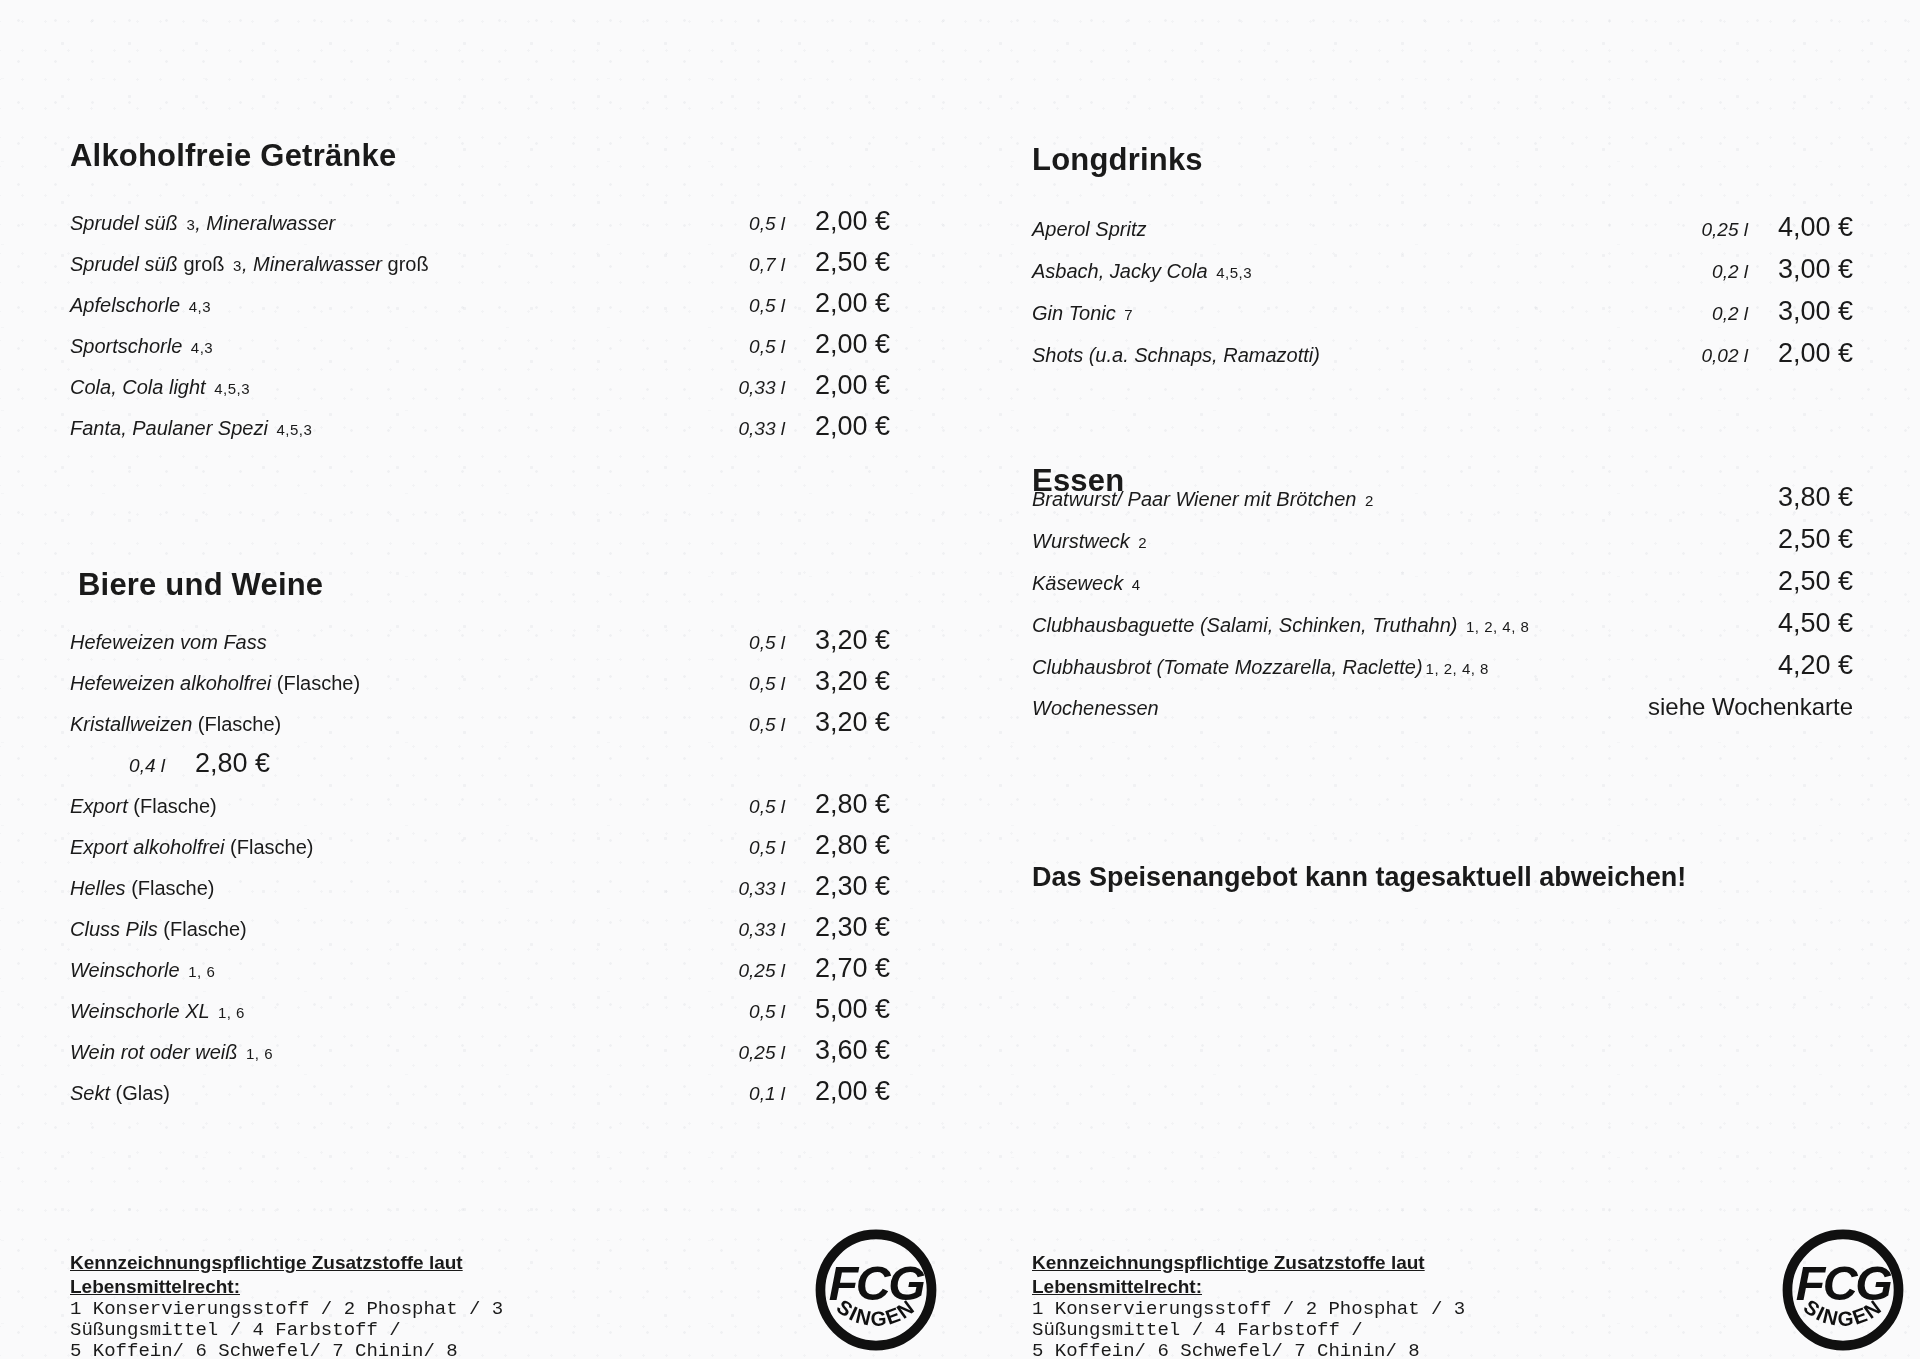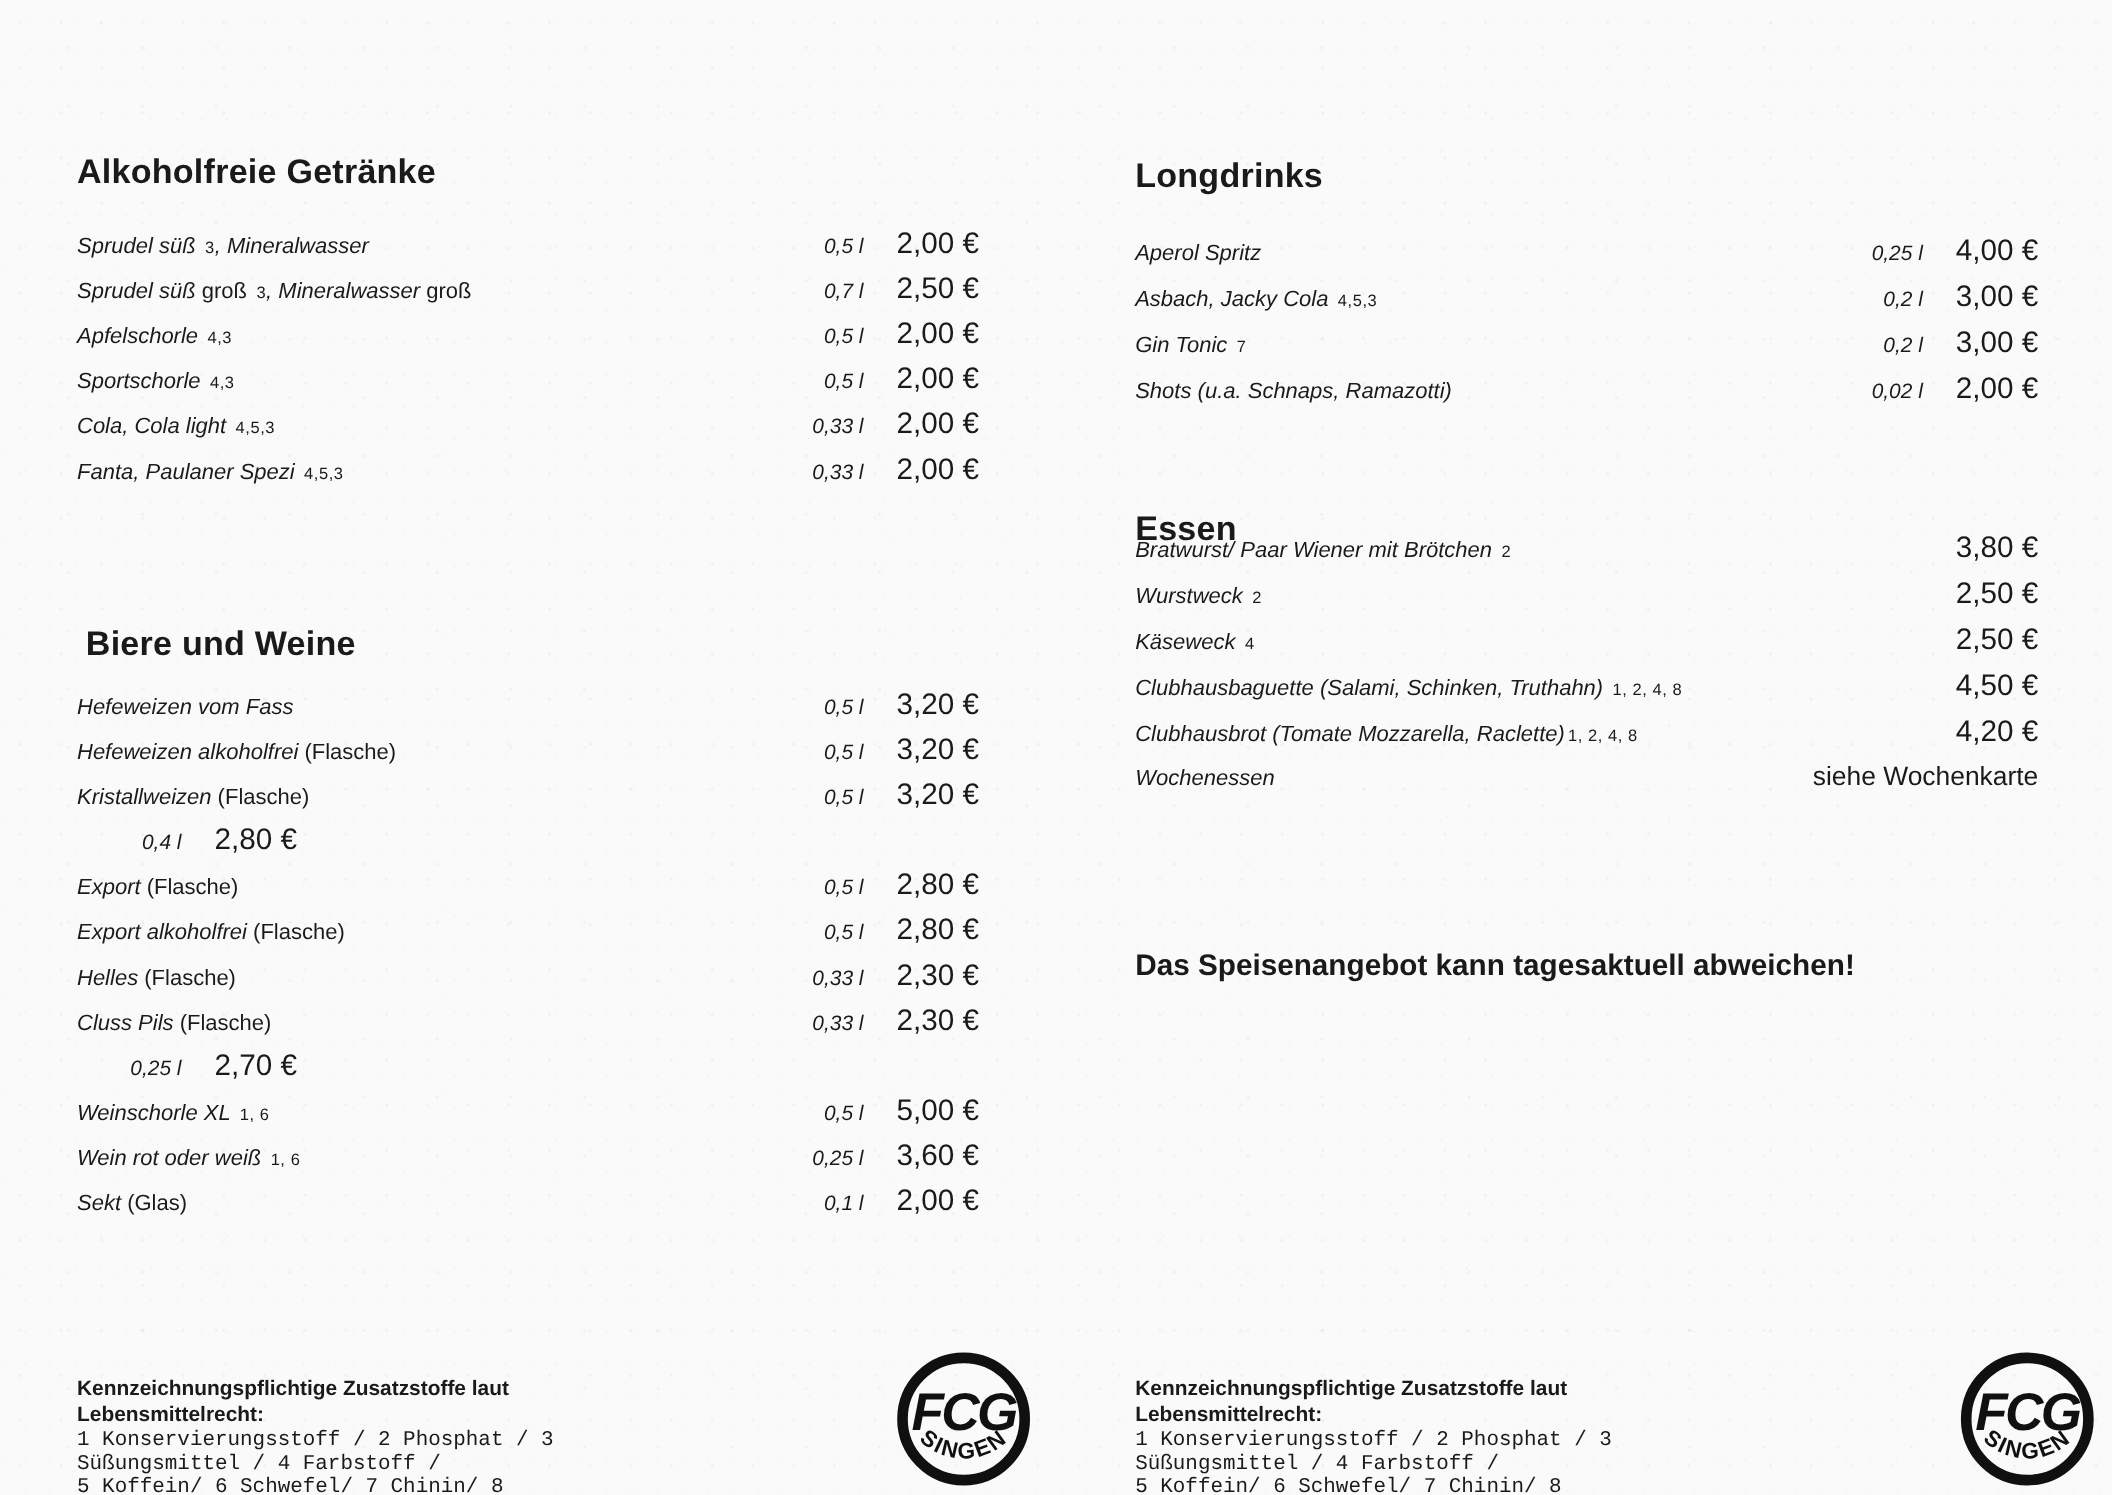--- a/index.html
+++ b/index.html
@@ -30,21 +30,21 @@
   .rows-right .row{height:42px;line-height:42px;}
   .row .name{flex:1 1 auto;min-width:0;white-space:nowrap;font-size:24px;}
   .row .name .n{font-size:20px;font-style:italic;}
   .row .name .sm{font-size:20px;}
   .row .name .sub{font-size:15px;margin-left:3px;letter-spacing:.5px;}
   .row .size{flex:0 0 95px;text-align:right;font-size:19px;white-space:nowrap;font-style:italic;}
   .row .price{flex:0 0 auto;min-width:105px;text-align:right;font-size:27px;white-space:nowrap;}
   .row .price.plain{font-size:24px;}
   .note{font-size:27px;font-weight:700;margin:0;}
   .footer{width:560px;}
-  .footer .f-title{font-size:19px;font-weight:700;line-height:24px;margin:0;}
+  .footer .f-title{font-size:19px;font-weight:700;line-height:24px;margin:0;text-decoration:underline;}
   .footer .f-line{font-size:19px;line-height:21px;margin:0;font-family:Liberation Mono, monospace;}
   .logo{width:128px;height:128px;}
 </style>
 </head>
 <body>
 
 <div class="page">
 
   <h2 class="abs sec-title" style="left:70px;top:137px;">Alkoholfreie Getränke</h2>
   <div class="abs rows" style="left:70px;top:201px;width:820px;">
@@ -115,20 +115,21 @@
         <span class="name"><span class="n">Helles </span><span class="sm">(Flasche)</span></span>
         <span class="size">0,33 l</span>
         <span class="price">2,30 €</span>
       </div>
       <div class="row">
         <span class="name"><span class="n">Cluss Pils </span><span class="sm">(Flasche)</span></span>
         <span class="size">0,33 l</span>
         <span class="price">2,30 €</span>
       </div>
       <div class="row">
+        <span class="name"><span class="n">Weinschorle </span><span class="sub">1, 6</span></span>
         <span class="size">0,25 l</span>
         <span class="price">2,70 €</span>
       </div>
       <div class="row">
         <span class="name"><span class="n">Weinschorle XL </span><span class="sub">1, 6</span></span>
         <span class="size">0,5 l</span>
         <span class="price">5,00 €</span>
       </div>
       <div class="row">
         <span class="name"><span class="n">Wein rot oder weiß </span><span class="sub">1, 6</span></span>

